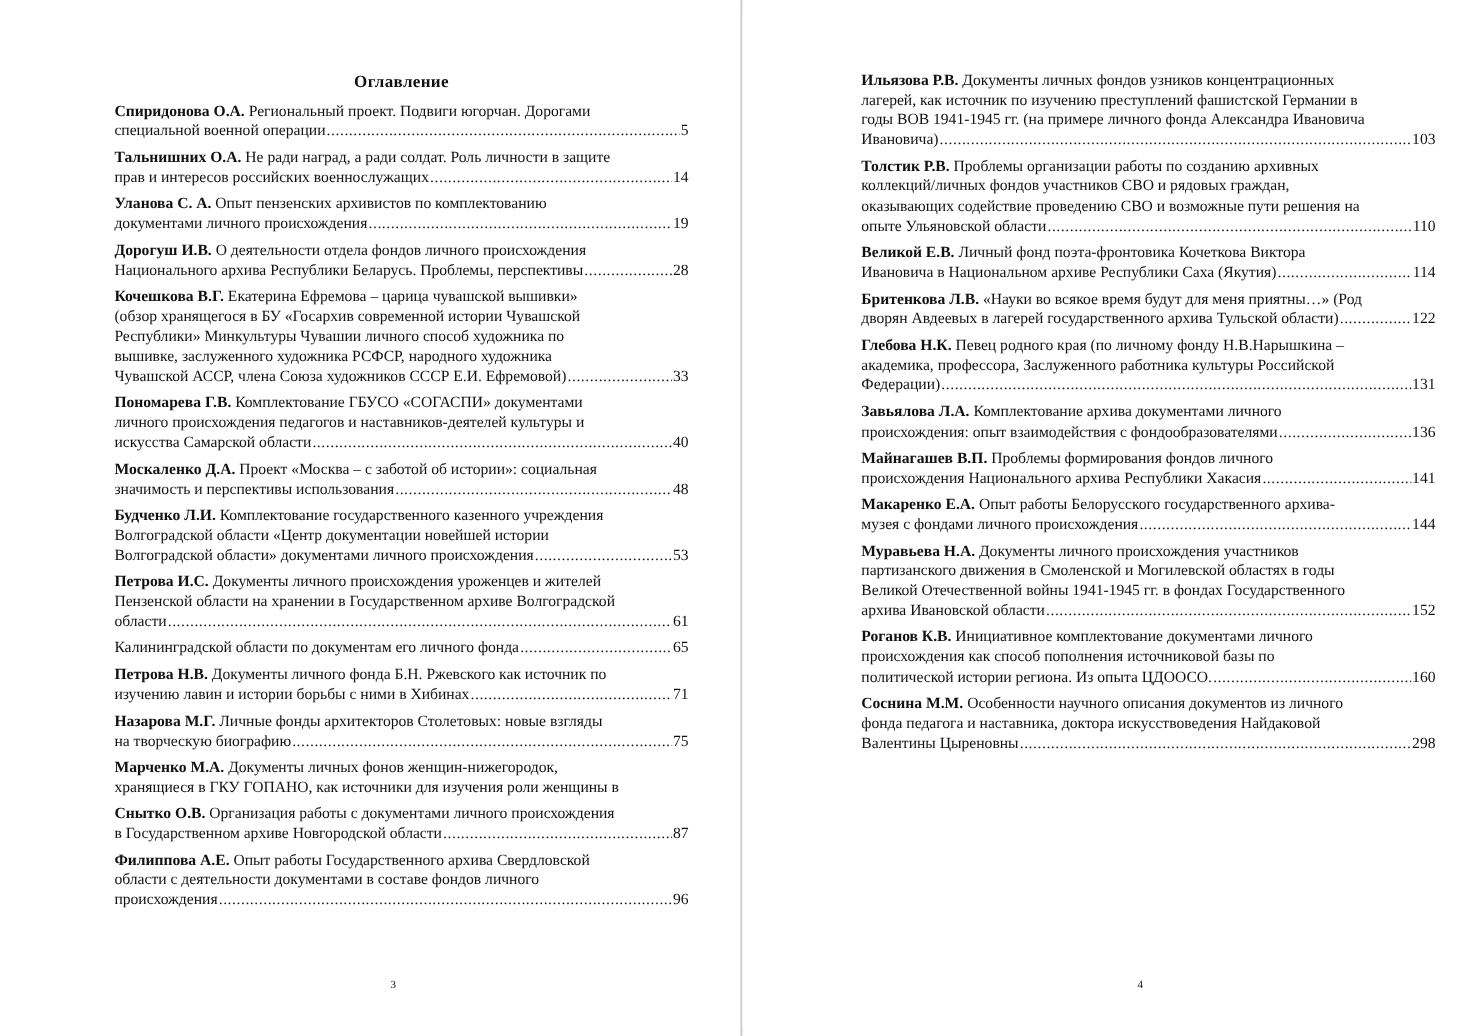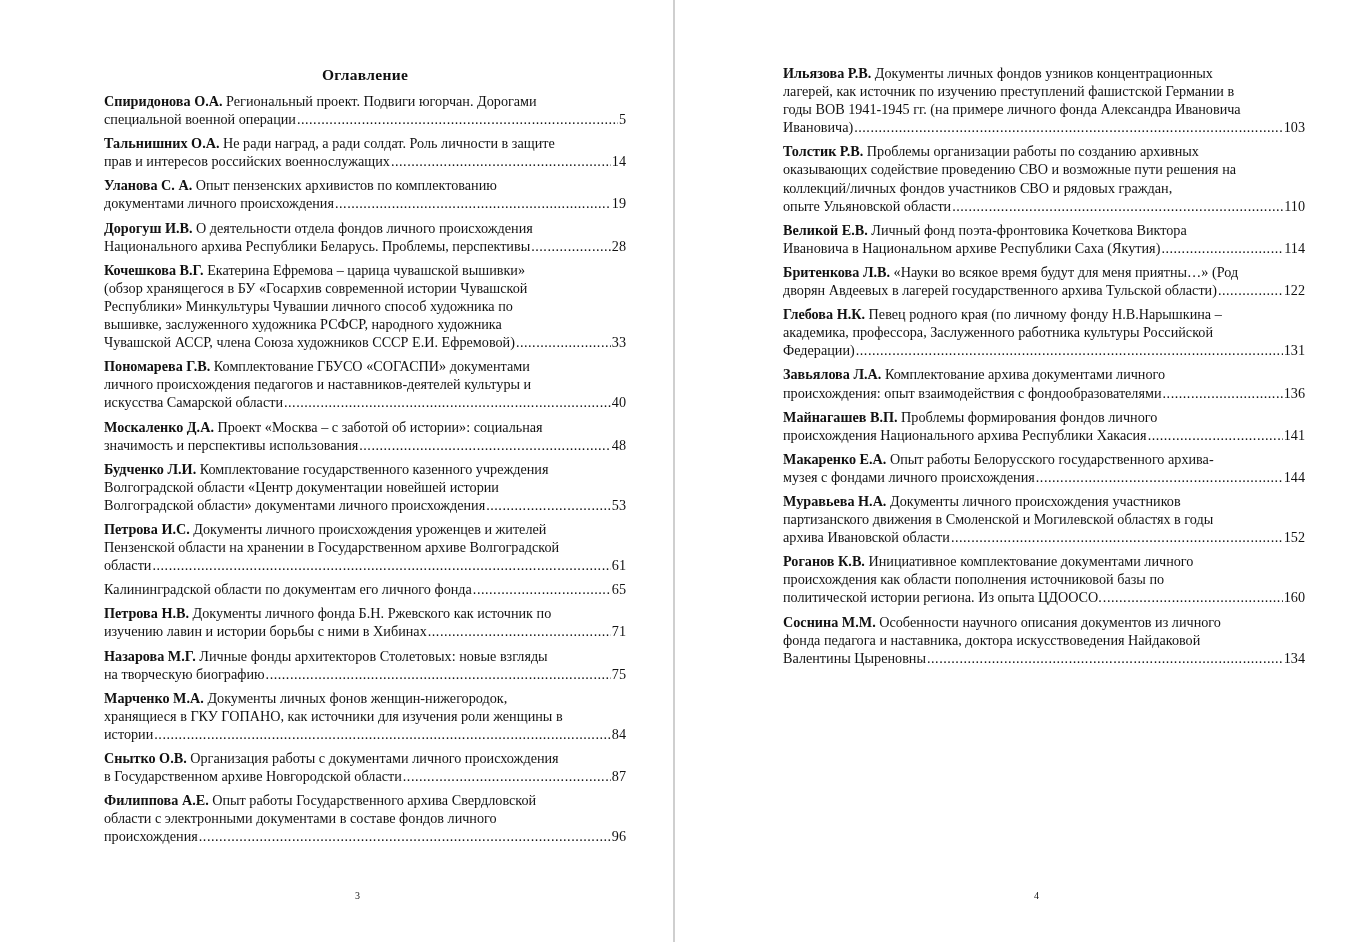--- a/index.html
+++ b/index.html
@@ -138,37 +138,32 @@
           <div><span class="author">Назарова М.Г.</span> <span>Личные фонды архитекторов Столетовых: новые взгляды</span></div>
           <div class="line-last">
             <span class="txt">на творческую биографию</span>
             <span class="dots"></span>
             <span class="pg">75</span>
           </div>
         </div>
         <div class="entry">
           <div><span class="author">Марченко М.А.</span> <span>Документы личных фонов женщин-нижегородок,</span></div>
           <div><span>хранящиеся в ГКУ ГОПАНО, как источники для изучения роли женщины в</span></div>
-          <div class="line-last">
-            <span class="txt">истории</span>
-            <span class="dots"></span>
-            <span class="pg">84</span>
-          </div>
         </div>
         <div class="entry">
           <div><span class="author">Снытко О.В.</span> <span>Организация работы с документами личного происхождения</span></div>
           <div class="line-last">
             <span class="txt">в Государственном архиве Новгородской области</span>
             <span class="dots"></span>
             <span class="pg">87</span>
           </div>
         </div>
         <div class="entry">
           <div><span class="author">Филиппова А.Е.</span> <span>Опыт работы Государственного архива Свердловской</span></div>
-          <div><span>области с электронными документами в составе фондов личного</span></div>
+          <div><span>области с деятельности документами в составе фондов личного</span></div>
           <div class="line-last">
             <span class="txt">происхождения</span>
             <span class="dots"></span>
             <span class="pg">96</span>
           </div>
         </div>
       </div>
   </div>
   <div class="page-num">3</div>
 </div>
@@ -183,22 +178,22 @@
           <div><span>лагерей, как источник по изучению преступлений фашистской Германии в</span></div>
           <div><span>годы ВОВ 1941-1945 гг. (на примере личного фонда Александра Ивановича</span></div>
           <div class="line-last">
             <span class="txt">Ивановича)</span>
             <span class="dots"></span>
             <span class="pg">103</span>
           </div>
         </div>
         <div class="entry">
           <div><span class="author">Толстик Р.В.</span> <span>Проблемы организации работы по созданию архивных</span></div>
+          <div><span>коллекций/личных фондов участников СВО и рядовых граждан,</span></div>
           <div><span>оказывающих содействие проведению СВО и возможные пути решения на</span></div>
-          <div><span>коллекций/личных фондов участников СВО и рядовых граждан,</span></div>
           <div class="line-last">
             <span class="txt">опыте Ульяновской области</span>
             <span class="dots"></span>
             <span class="pg">110</span>
           </div>
         </div>
         <div class="entry">
           <div><span class="author">Великой Е.В.</span> <span>Личный фонд поэта-фронтовика Кочеткова Виктора</span></div>
           <div class="line-last">
             <span class="txt">Ивановича в Национальном архиве Республики Саха (Якутия)</span>
@@ -243,40 +238,41 @@
           <div><span class="author">Макаренко Е.А.</span> <span>Опыт работы Белорусского государственного архива-</span></div>
           <div class="line-last">
             <span class="txt">музея с фондами личного происхождения</span>
             <span class="dots"></span>
             <span class="pg">144</span>
           </div>
         </div>
         <div class="entry">
           <div><span class="author">Муравьева Н.А.</span> <span>Документы личного происхождения участников</span></div>
           <div><span>партизанского движения в Смоленской и Могилевской областях в годы</span></div>
+          <div><span>Великой Отечественной войны 1941-1945 гг. в фондах Государственного</span></div>
           <div class="line-last">
             <span class="txt">архива Ивановской области</span>
             <span class="dots"></span>
             <span class="pg">152</span>
           </div>
         </div>
         <div class="entry">
           <div><span class="author">Роганов К.В.</span> <span>Инициативное комплектование документами личного</span></div>
-          <div><span>происхождения как области пополнения источниковой базы по</span></div>
+          <div><span>происхождения как способ пополнения источниковой базы по</span></div>
           <div class="line-last">
             <span class="txt">политической истории региона. Из опыта ЦДООСО.</span>
             <span class="dots"></span>
             <span class="pg">160</span>
           </div>
         </div>
         <div class="entry">
           <div><span class="author">Соснина М.М.</span> <span>Особенности научного описания документов из личного</span></div>
           <div><span>фонда педагога и наставника, доктора искусствоведения Найдаковой</span></div>
           <div class="line-last">
             <span class="txt">Валентины Цыреновны</span>
             <span class="dots"></span>
-            <span class="pg">134</span>
+            <span class="pg">298</span>
           </div>
         </div>
       </div>
   </div>
   <div class="page-num">4</div>
 </div>
 
 </body></html>

